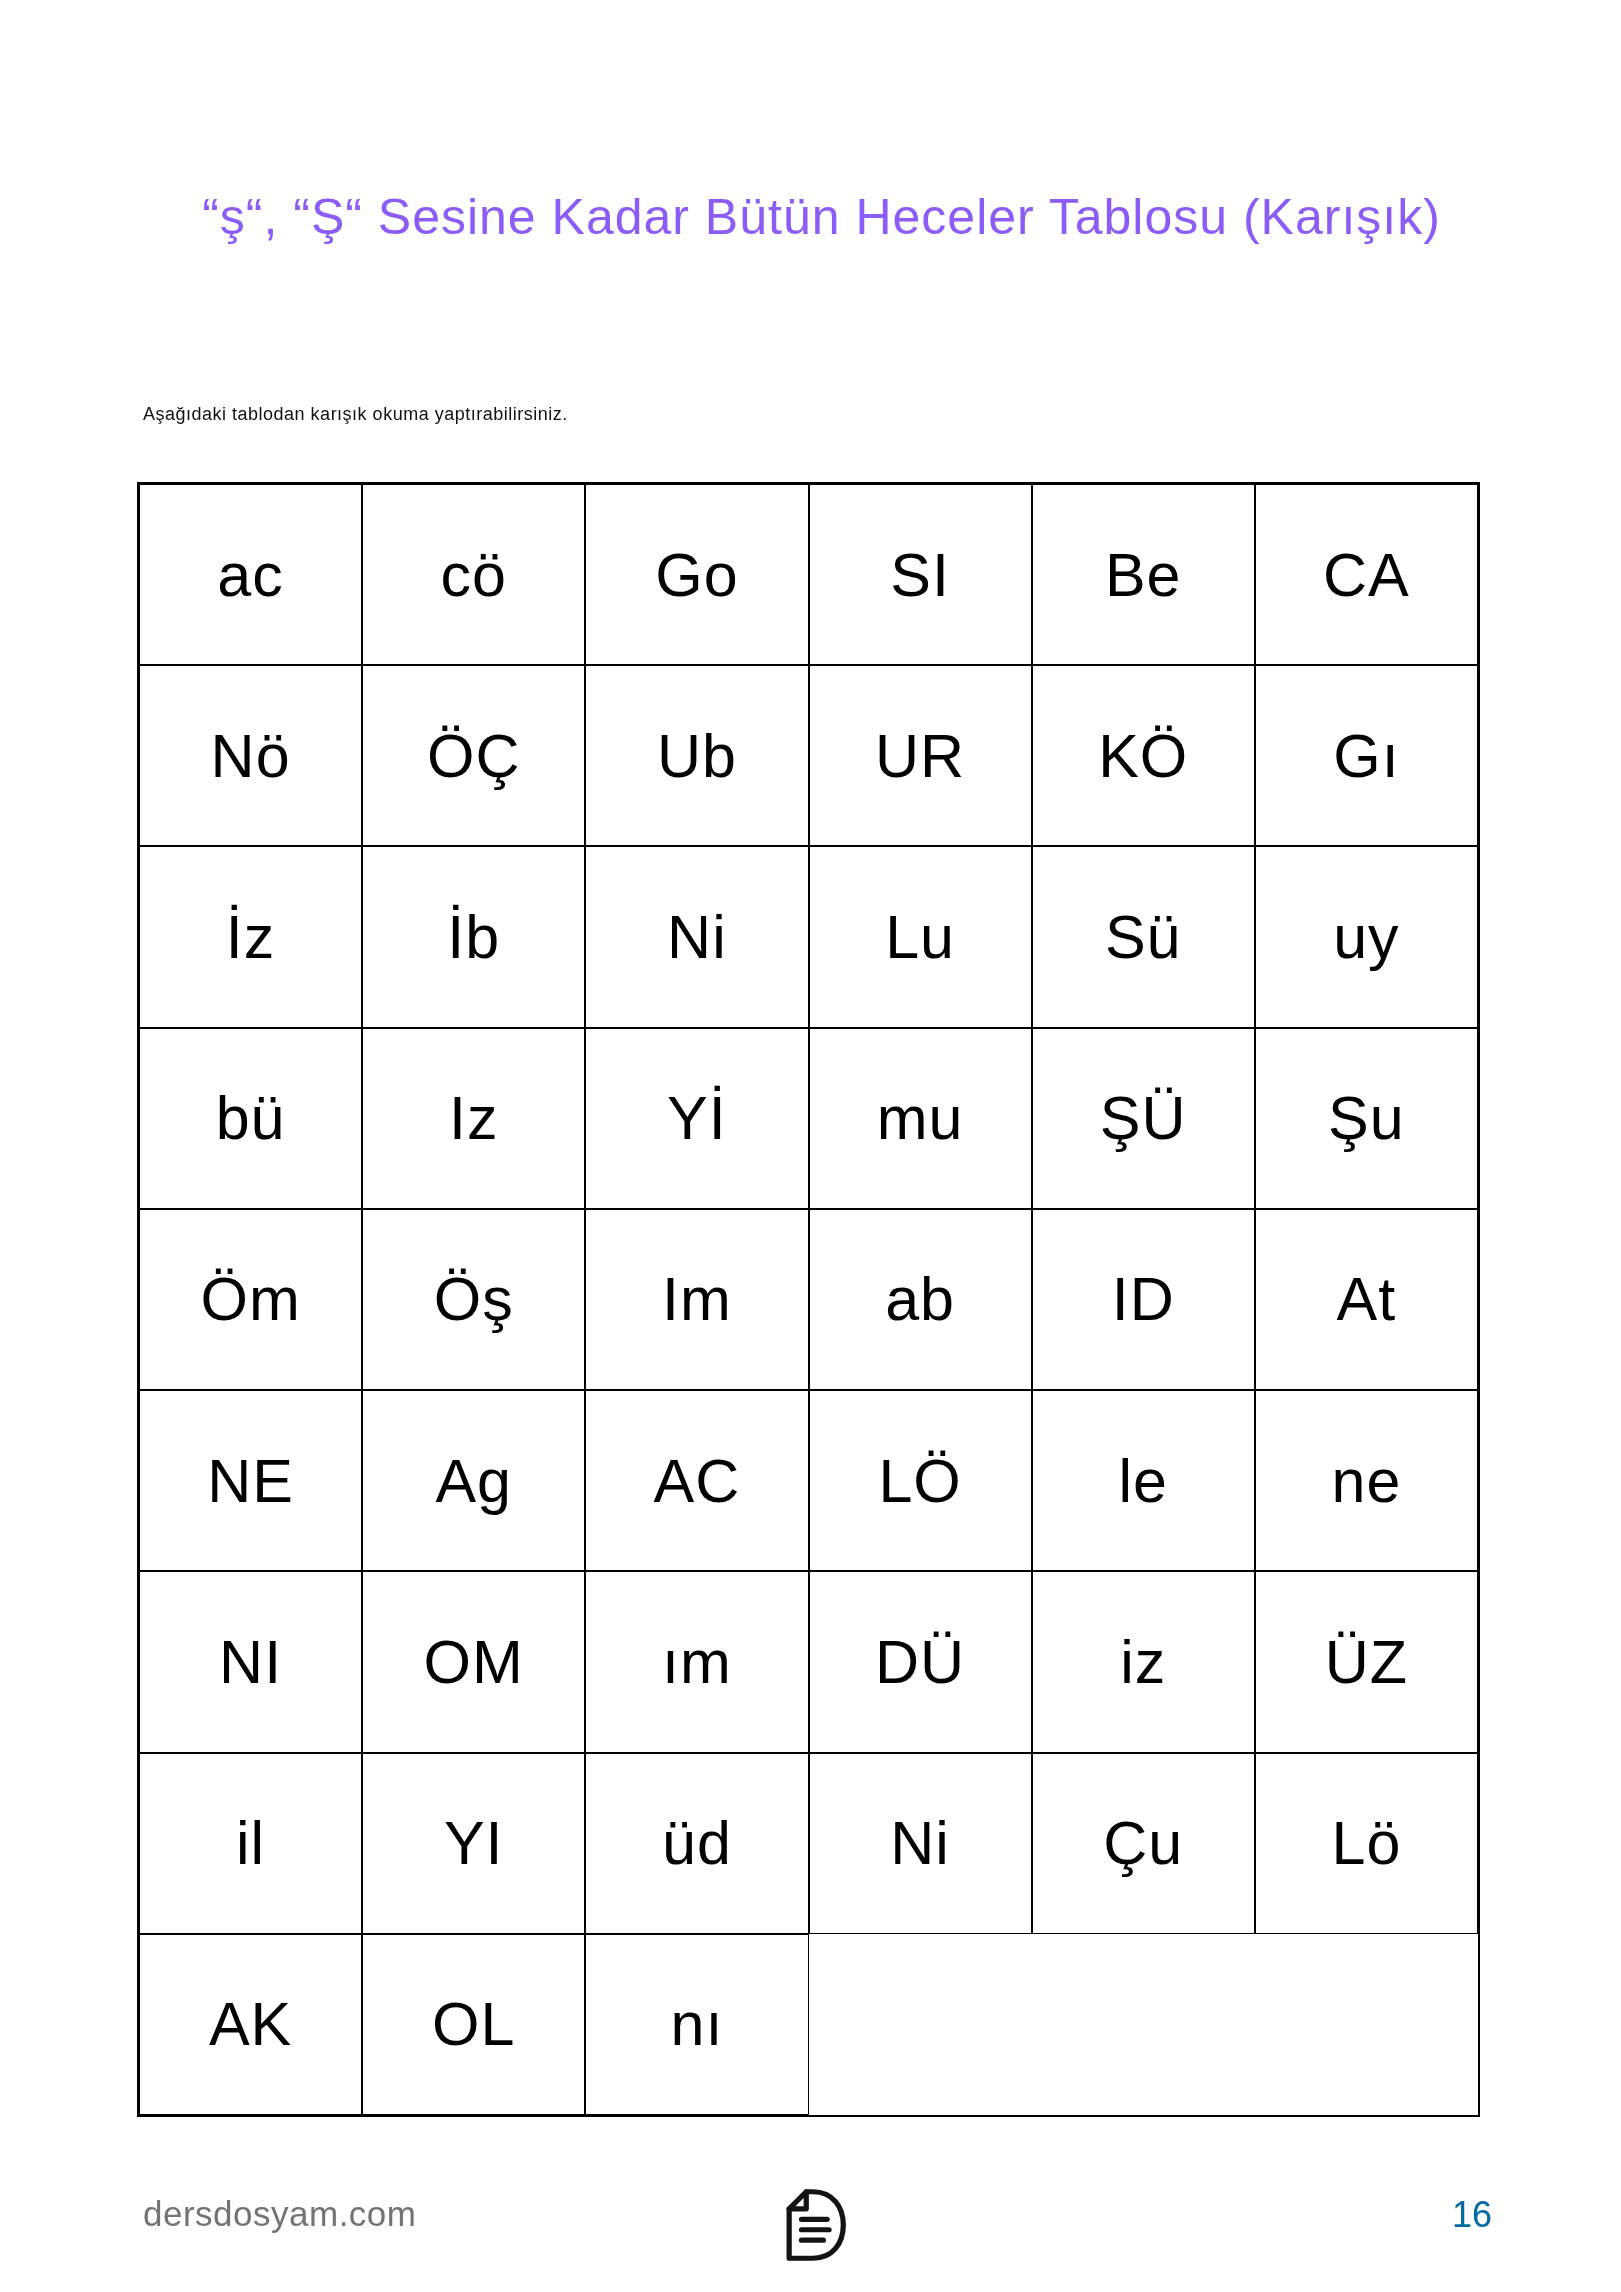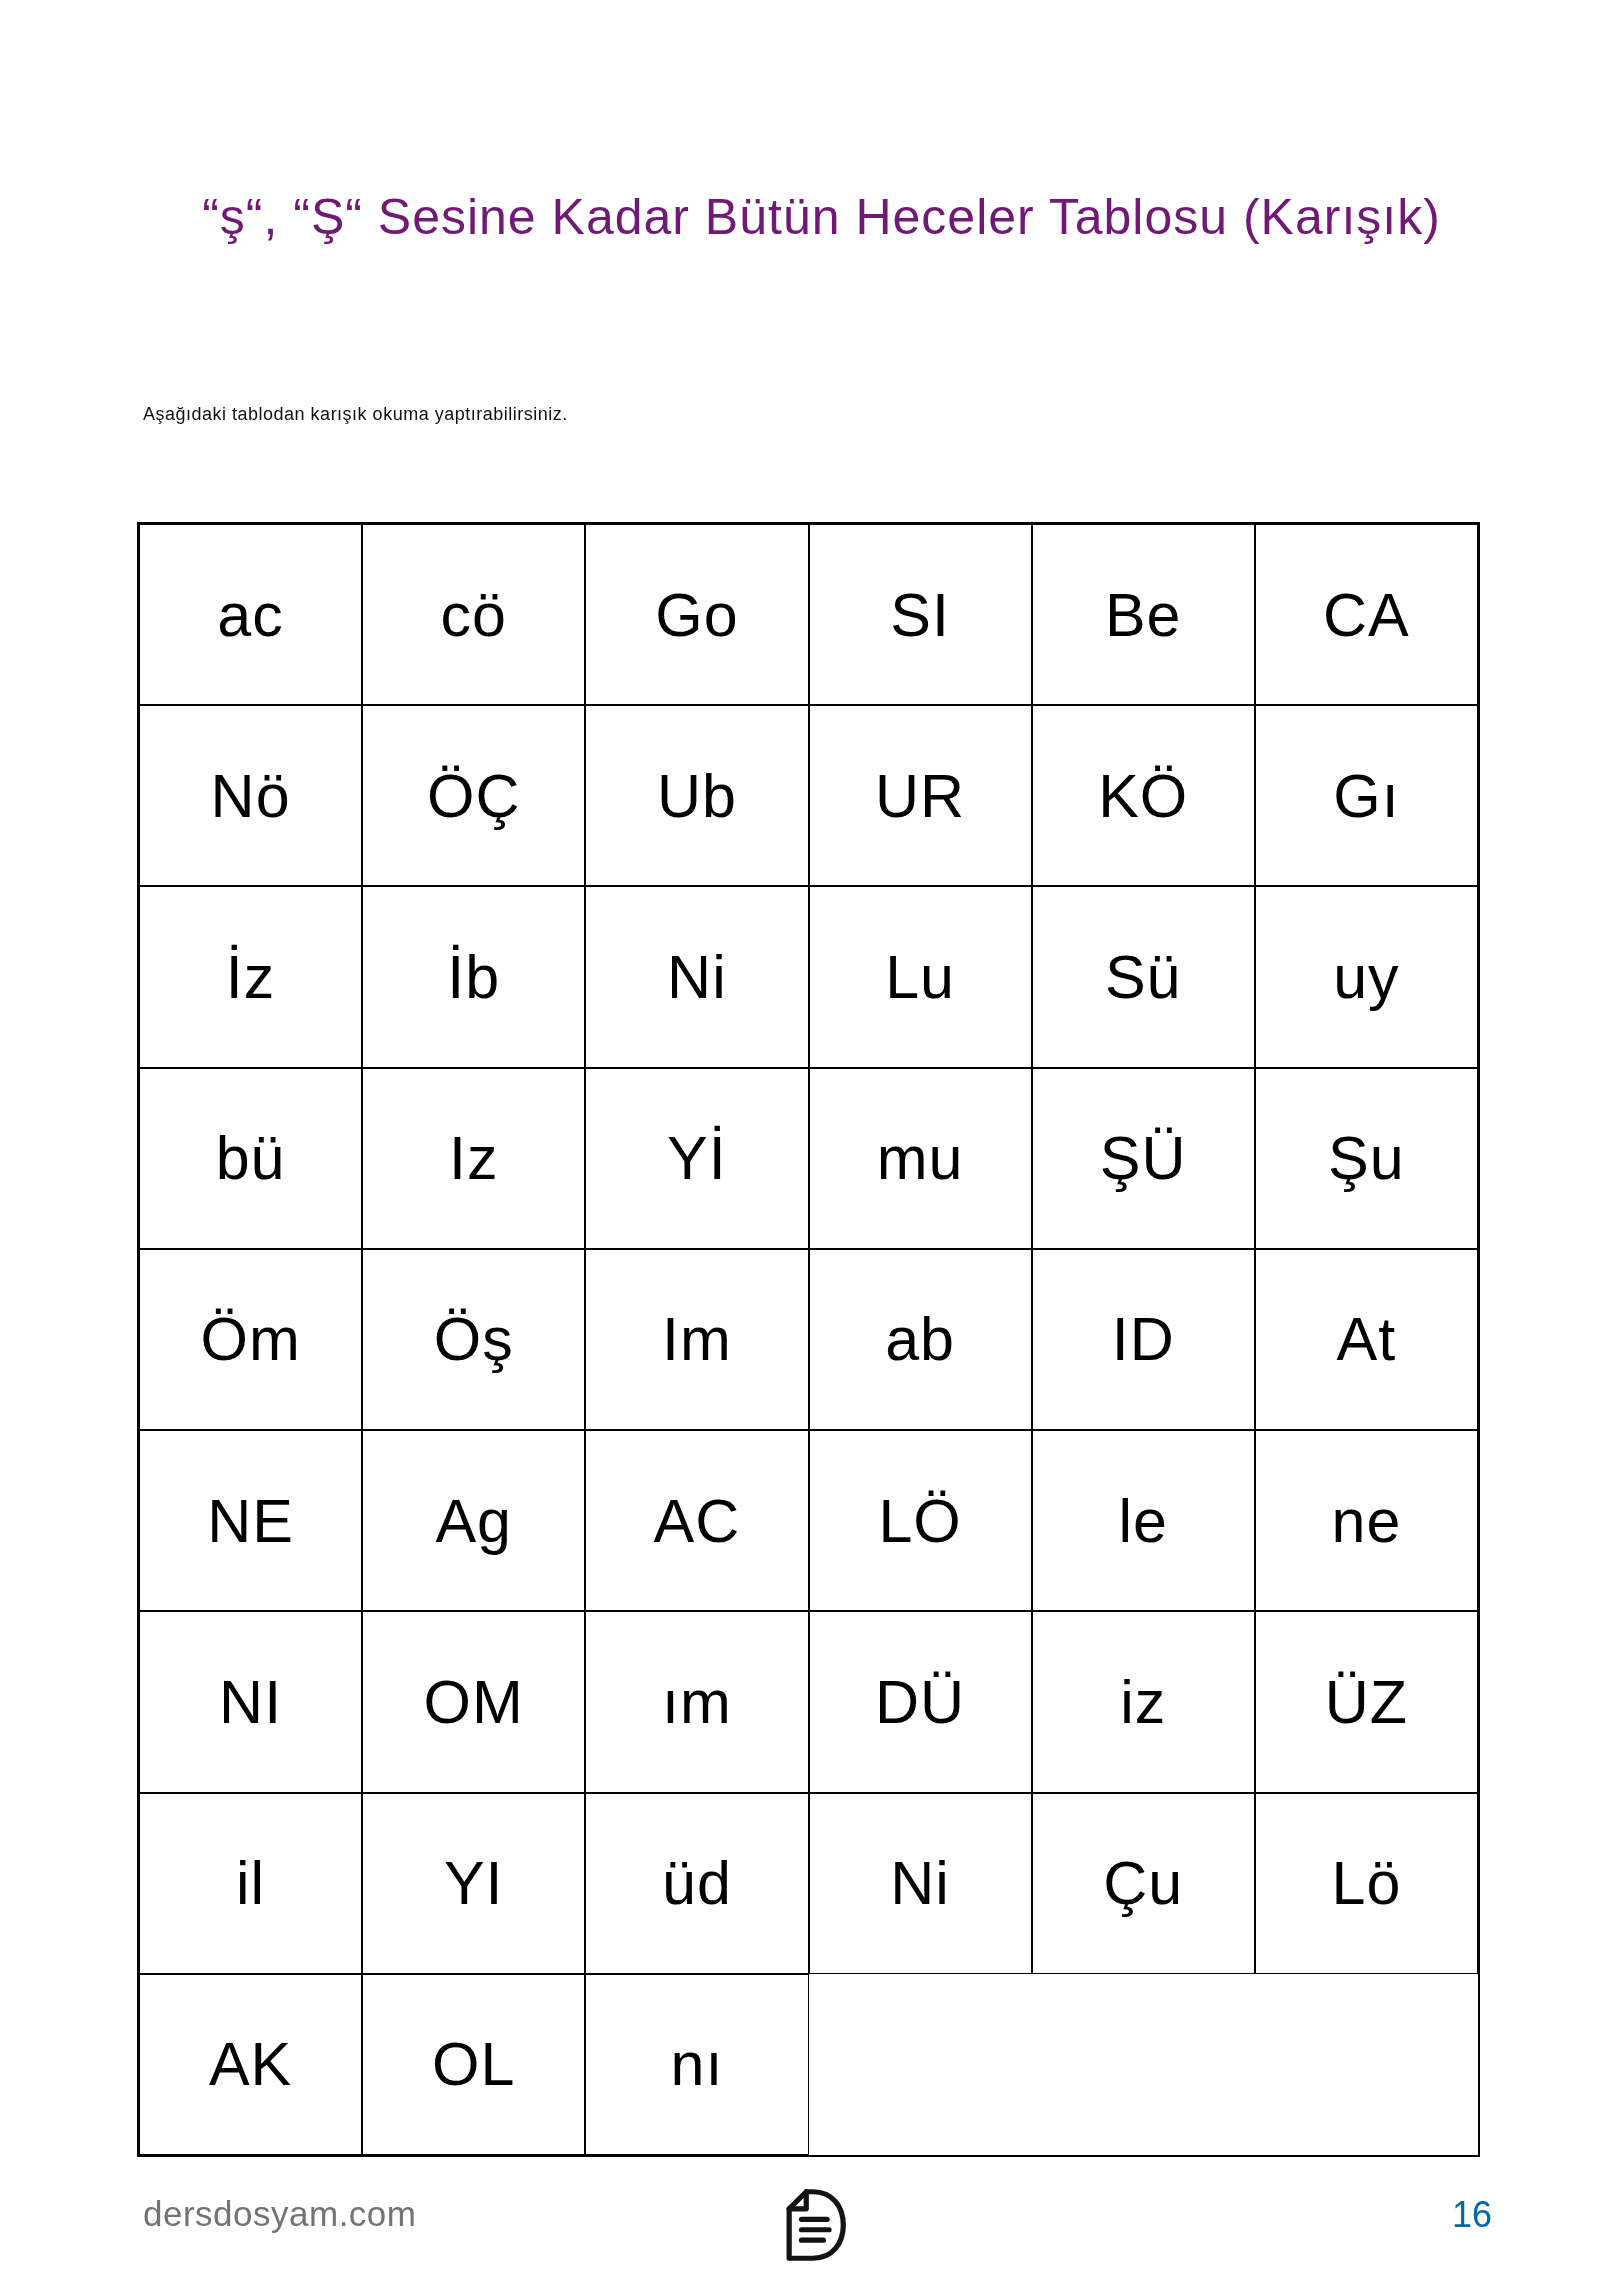--- a/index.html
+++ b/index.html
@@ -18,21 +18,21 @@
   }
   .title {
     position: absolute;
     top: 188px;
     left: 0;
     width: 100%;
     text-align: center;
     font-size: 50px;
     font-weight: 300;
     letter-spacing: 1px;
-    color: #701a75;
+    color: #8b5cf6;
     white-space: nowrap;
     padding-left: 22px;
   }
   .subtitle {
     position: absolute;
     top: 404px;
     left: 143px;
     font-size: 18px;
     font-weight: 300;
     color: #111;
@@ -42,21 +42,20 @@
     position: absolute;
     left: 137px;
     top: 482px;
     width: 1343px;
     height: 1635px;
     display: grid;
     grid-template-columns: repeat(6, 1fr);
     grid-template-rows: repeat(9, 1fr);
     border: 2.9px solid #000;
     background: #fff;
-    margin-top: 40px;
   }
   .cell {
     border: 1.5px solid #000;
     display: flex;
     align-items: center;
     justify-content: center;
     font-size: 61px;
     font-weight: 300;
     letter-spacing: 1px;
     color: #000;

